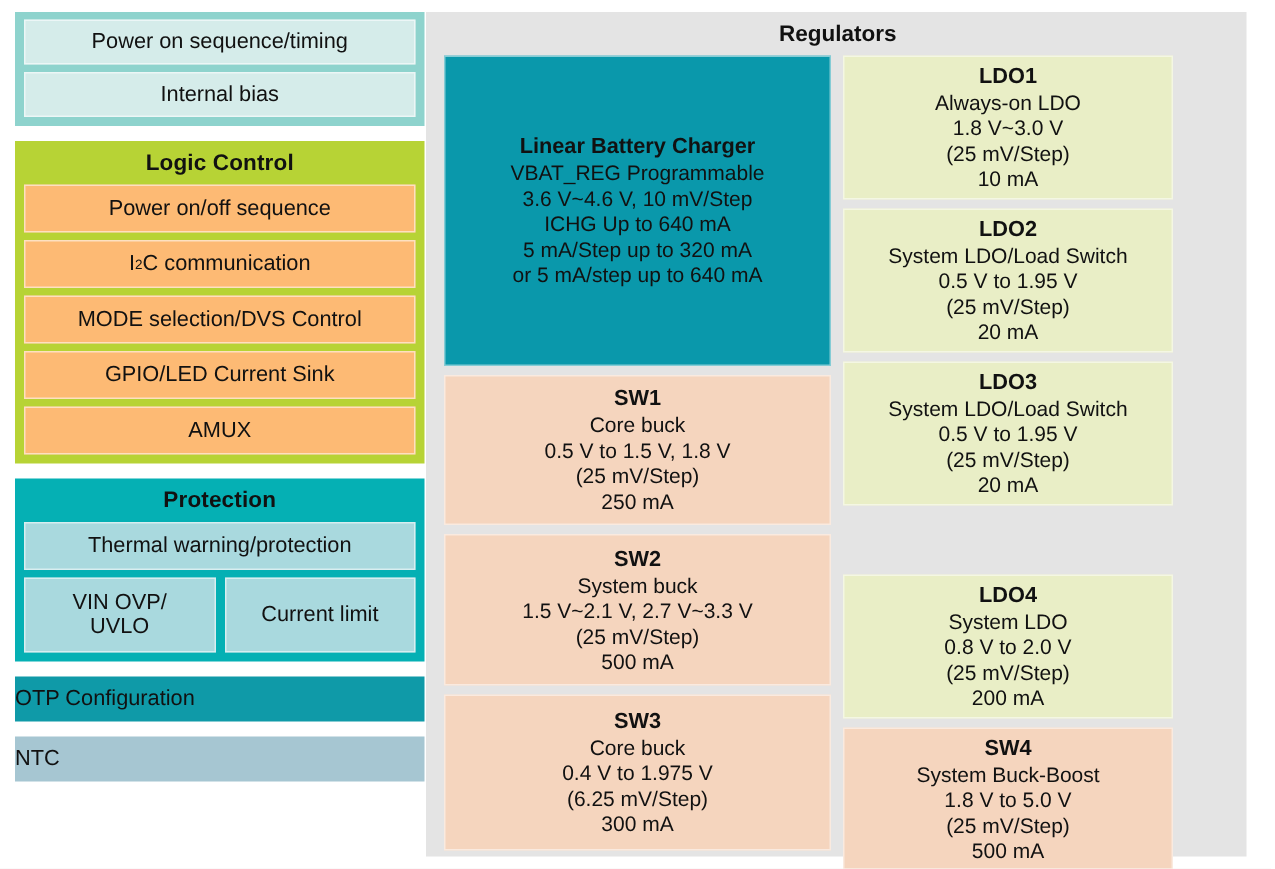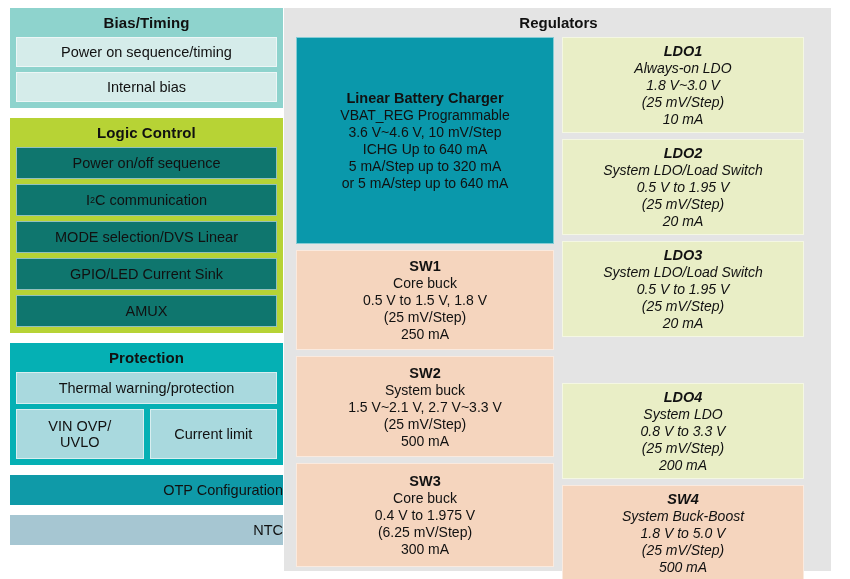--- a/index.html
+++ b/index.html
@@ -56,41 +56,41 @@
     border: 1px solid rgba(255,255,255,.55);
   }
   .sub:last-child { margin-bottom: 0; }
 
   
   #grp-bias { background: #8ed3cd; }
   #grp-bias .sub { background: #d5ecea; height: 30px; }
 
   
   #grp-logic { background: #b7d335; }
-  #grp-logic .sub { background: #0f766e; height: 32px; }
+  #grp-logic .sub { background: #fdba74; height: 32px; }
 
   
   #grp-protect { background: #05b0b4; }
   #grp-protect .sub { background: #a9d9de; height: 32px; }
   #protect-row {
     display: flex;
     gap: 6px;
     margin-bottom: 0;
   }
   #protect-row .sub {
     flex: 1;
     height: 50px;
     margin-bottom: 0;
   }
 
   
   .flat-bar {
     box-sizing: border-box;
     width: 100%;
-    text-align: right;
+    text-align: left;
     font-size: 14.5px;
     color: #111111;
     height: 30px;
     line-height: 30px;
     margin-bottom: 10px;
   }
   #bar-otp { background: #0f9aa8; }
   #bar-ntc { background: #a6c6d2; margin-bottom: 0; }
 
   
@@ -116,21 +116,21 @@
     display: flex;
     gap: 8px;
     height: 530px;
   }
   .reg-col {
     display: flex;
     flex-direction: column;
     gap: 6px;
   }
   #col-left  { width: 258px; }
-  #col-right { width: 242px; font-style: italic; }
+  #col-right { width: 220px; }
 
   .card {
     box-sizing: border-box;
     display: flex;
     flex-direction: column;
     align-items: center;
     justify-content: center;
     text-align: center;
     padding: 4px 4px;
     border: 1px solid rgba(255,255,255,.5);
@@ -164,34 +164,33 @@
   sup { font-size: 9px; vertical-align: super; line-height: 0; }
 </style>
 </head>
 <body>
 
 <div id="root">
 
   <div id="left-col">
 
     <div class="group" id="grp-bias">
-      <div class="group-title">Bias/Timing</div>
       <div class="sub">Power on sequence/timing</div>
       <div class="sub">Internal bias</div>
     </div>
 
     <div class="group" id="grp-logic">
       <div class="group-title">Logic Control</div>
       <div class="sub">Power on/off sequence</div>
       <div class="sub">
           <span>I</span>
           <sup>2</sup>
           <span>C communication</span>
         </div>
-      <div class="sub">MODE selection/DVS Linear</div>
+      <div class="sub">MODE selection/DVS Control</div>
       <div class="sub">GPIO/LED Current Sink</div>
       <div class="sub">AMUX</div>
     </div>
 
     <div class="group" id="grp-protect">
       <div class="group-title">Protection</div>
       <div class="sub">Thermal warning/protection</div>
       <div id="protect-row">
         <div class="sub">
           <div>
@@ -270,21 +269,21 @@
           <div class="c-title">LDO3</div>
           <div class="c-line">System LDO/Load Switch</div>
           <div class="c-line">0.5 V to 1.95 V</div>
           <div class="c-line">(25 mV/Step)</div>
           <div class="c-line">20 mA</div>
         </div>
 
         <div class="card lime" id="card-ldo4">
           <div class="c-title">LDO4</div>
           <div class="c-line">System LDO</div>
-          <div class="c-line">0.8 V to 3.3 V</div>
+          <div class="c-line">0.8 V to 2.0 V</div>
           <div class="c-line">(25 mV/Step)</div>
           <div class="c-line">200 mA</div>
         </div>
 
         <div class="card peach" id="card-sw4">
           <div class="c-title">SW4</div>
           <div class="c-line">System Buck-Boost</div>
           <div class="c-line">1.8 V to 5.0 V</div>
           <div class="c-line">(25 mV/Step)</div>
           <div class="c-line">500 mA</div>

